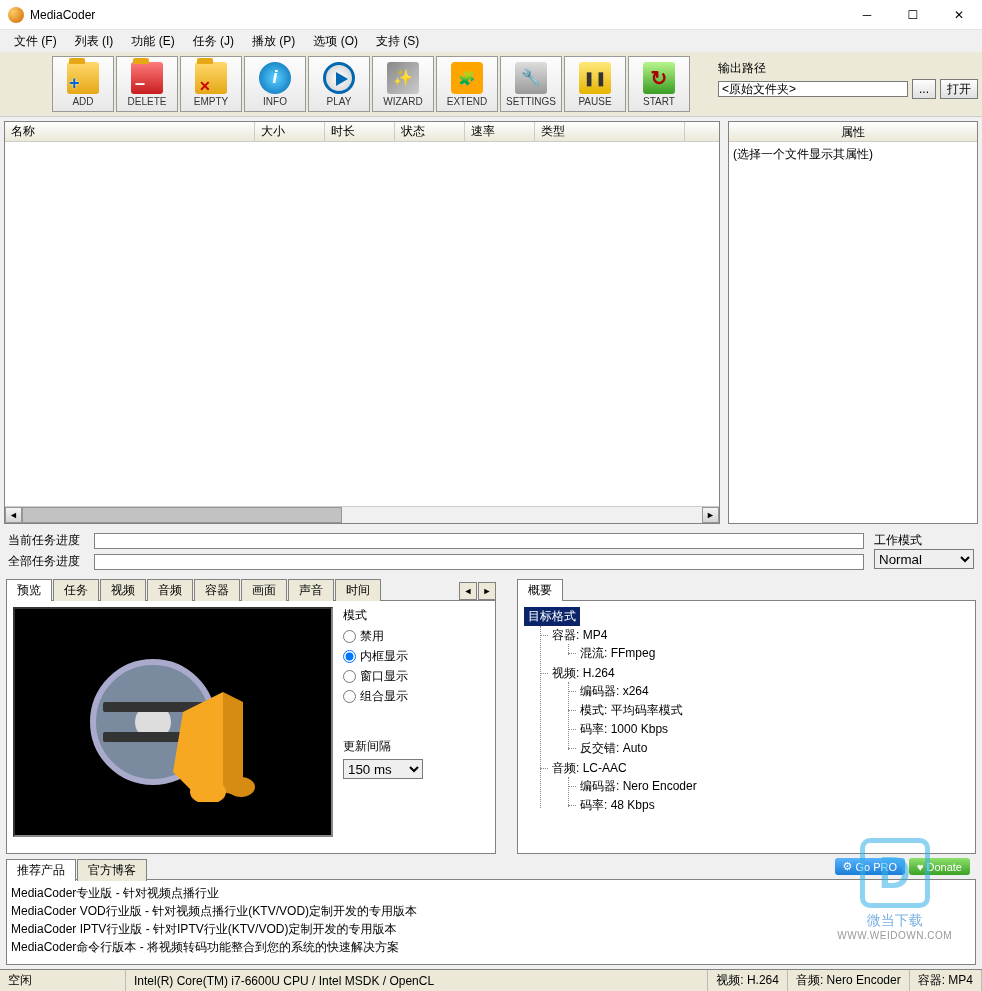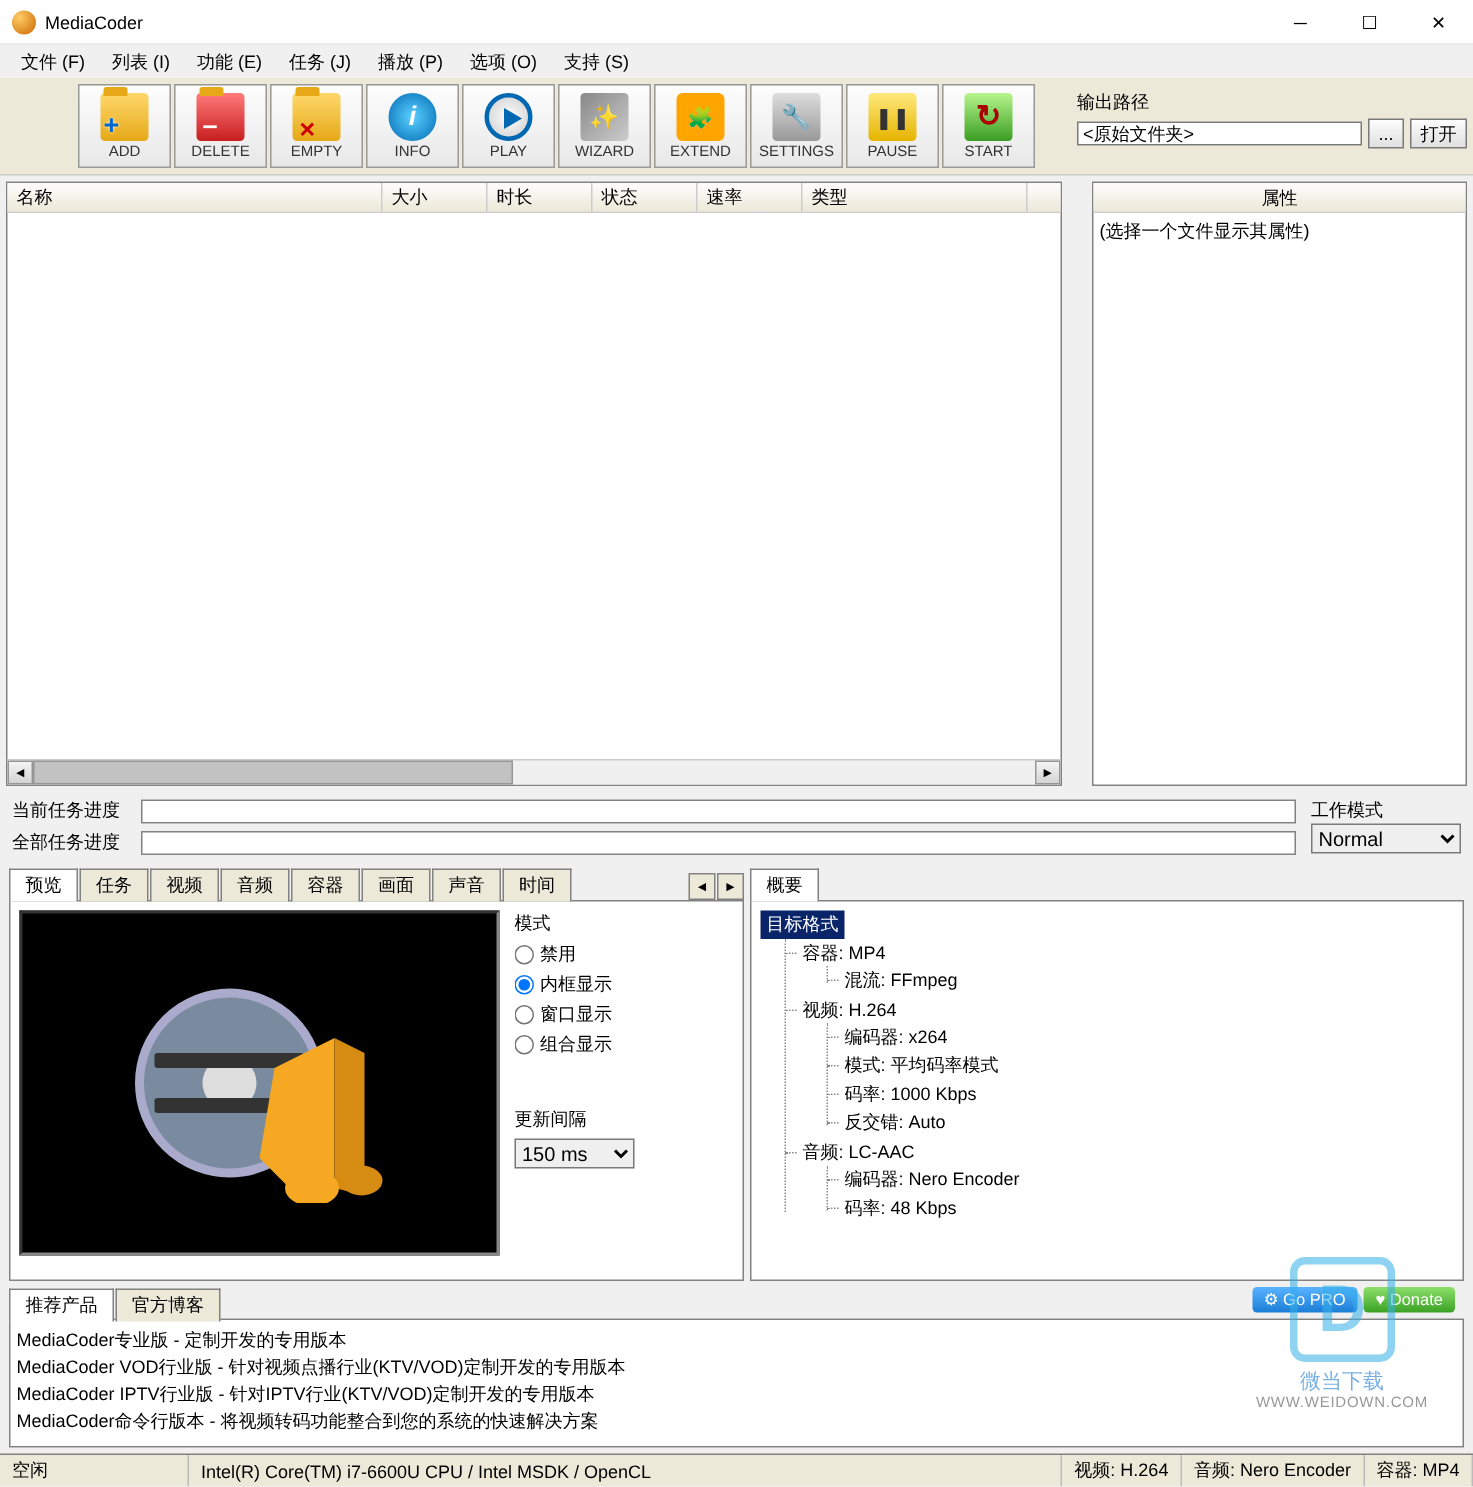--- a/index.html
+++ b/index.html
@@ -37,21 +37,21 @@
 .ticon.pause { background:linear-gradient(#ffe97d,#e6b400); border-radius:3px; }
 .ticon.pause::after { content:"❚❚"; position:absolute; inset:0; display:flex; align-items:center; justify-content:center; font-size:14px; color:#333; }
 .ticon.start { background:linear-gradient(#b7f58c,#3a9d23); border-radius:3px; }
 .ticon.start::after { content:"↻"; position:absolute; inset:0; display:flex; align-items:center; justify-content:center; color:#a00; font-size:20px; font-weight:bold; }
 
 .output-area { margin-left: auto; display:flex; flex-direction:column; gap:2px; width: 260px; padding-top:4px;}
 .output-row { display:flex; align-items:center; gap:4px; }
 .output-row input[type=text] { flex:1; height:16px; border:1px solid #7a7a7a; background:#fff; padding:0 3px; font-size:12px;}
 .smallbtn { height:20px; min-width:22px; border:1px solid #7a7a7a; background:linear-gradient(#fdfdfd,#e0e0e0); padding:0 6px; cursor:pointer; font-size:12px;}
 
-.main-area { flex:1; display:flex; gap:20px; padding:4px; min-height:0; }
+.main-area { flex:1; display:flex; gap:8px; padding:4px; min-height:0; }
 .file-pane { flex:1; display:flex; flex-direction:column; border:1px solid #828282; background:#fff; }
 .col-headers { display:flex; height:20px; background:linear-gradient(#fdfdfd,#ece9d8); border-bottom:1px solid #ccc; }
 .col-h { border-right:1px solid #ccc; padding:2px 6px; font-size:12px; display:flex; align-items:center;}
 .file-body { flex:1; overflow:auto; }
 .hscroll { height:17px; background:#f0f0f0; border-top:1px solid #ccc; position:relative;}
 .hscroll .thumb { position:absolute; left:17px; width:320px; top:0; bottom:0; background:#c2c2c2; border:1px solid #969696;}
 .hscroll .arr { position:absolute; top:0; bottom:0; width:17px; background:linear-gradient(#f4f4f4,#d4d4d4); border:1px solid #969696; display:flex;align-items:center;justify-content:center;font-size:9px;}
 .hscroll .arr.l{left:0}.hscroll .arr.r{right:0}
 
 .prop-pane { width:250px; display:flex; flex-direction:column; border:1px solid #828282; background:#fff;}
@@ -59,21 +59,21 @@
 .prop-body { flex:1; padding:4px; }
 
 .progress-area { padding:4px 8px; display:flex; gap:10px; align-items:flex-start;}
 .prog-left { flex:1; }
 .prog-row { display:flex; align-items:center; gap:6px; margin-bottom:4px;}
 .prog-row label { width:80px; font-size:12px;}
 .pbar { flex:1; height:16px; border:1px solid #828282; background:#fff;}
 .mode-sel { width:100px;}
 .mode-sel select { width:100%; height:20px; border:1px solid #7a7a7a;}
 
-.mid-row { display:flex; gap:4px; padding:0 6px 4px; height:280px;}
+.mid-row { display:flex; gap:21px; padding:0 6px 4px; height:280px;}
 .tabs-left { width:490px; display:flex; flex-direction:column;}
 .tab-strip { display:flex; height:22px; align-items:flex-end; position:relative;}
 .tab { border:1px solid #828282; border-bottom:none; background:#ece9d8; padding:2px 10px; margin-right:1px; cursor:pointer; font-size:12px; position:relative; top:1px;}
 .tab.active { background:#fff; z-index:2;}
 .tabnav { margin-left:auto; display:flex; gap:1px;}
 .tabnav button { width:18px; height:18px; border:1px solid #828282; background:#ece9d8; cursor:pointer; font-size:9px;}
 .tab-body { flex:1; border:1px solid #828282; background:#fff; padding:6px; display:flex;}
 .preview-box { width:320px; height:230px; background:#000; display:flex; align-items:center; justify-content:center; border:2px inset #888;}
 .preview-box svg { max-width:200px;}
 .preview-ctrls { flex:1; padding-left:10px;}
@@ -303,21 +303,21 @@
 <div class="bottom-tabs">
   <div class="tab-strip" id="bottom-tab-strip">
       <div class="tab active">推荐产品</div>
       <div class="tab">官方博客</div>
     </div>
   <div class="go-badge">
     <div class="badge pro">⚙ <span>Go PRO</span></div>
     <div class="badge don">♥ <span>Donate</span></div>
   </div>
   <div class="bottom-body" id="bottom-body">
-      <div class="line">MediaCoder专业版 - 定制开发的专用版本</div>
+      <div class="line">MediaCoder专业版 - 针对视频点播行业</div>
       <div class="line">MediaCoder VOD行业版 - 针对视频点播行业(KTV/VOD)定制开发的专用版本</div>
       <div class="line">MediaCoder IPTV行业版 - 针对IPTV行业(KTV/VOD)定制开发的专用版本</div>
       <div class="line">MediaCoder命令行版本 - 将视频转码功能整合到您的系统的快速解决方案</div>
     </div>
 </div>
 
 <div class="watermark">
   <div class="wm-icon">D</div>
   <div>微当下载</div>
   <div class="wm-url">WWW.WEIDOWN.COM</div>

